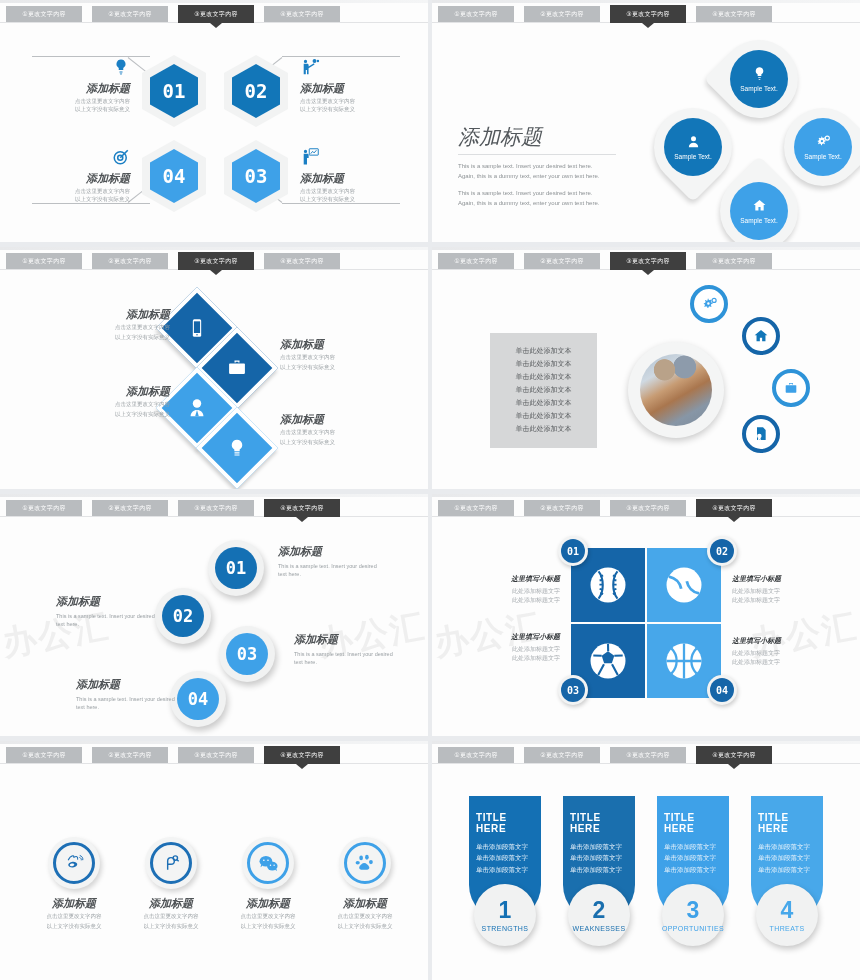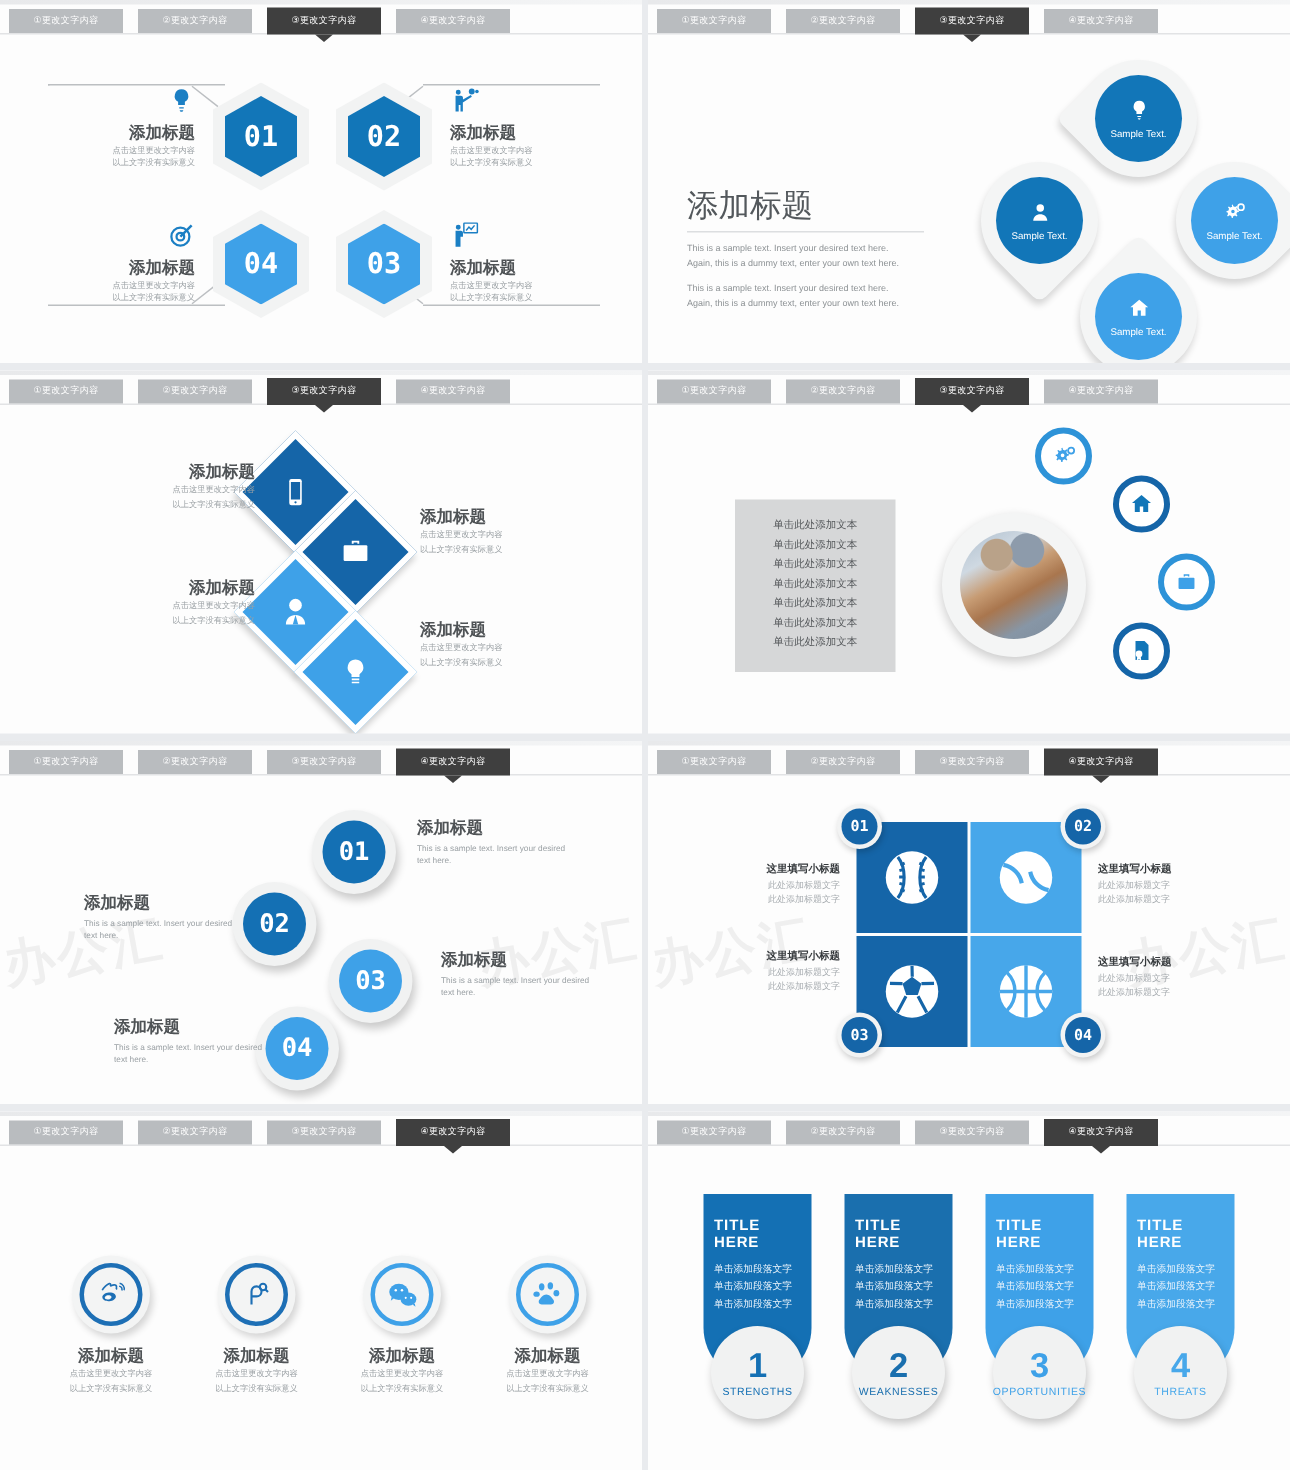--- a/index.html
+++ b/index.html
@@ -56,21 +56,21 @@
 
   
   .wm{
     position:absolute; font-size:34px; color:#efefef;
     font-family:"DejaVu Serif",serif; pointer-events:none;
     letter-spacing:2px; font-weight:700;
   }
   .wm.l{ left:2px; top:118px; transform:rotate(-10deg); }
   .wm.r{ right:2px; top:118px; transform:rotate(-10deg); }
 
-  .cn-title{ font-family:"DejaVu Sans","Liberation Sans",sans-serif; }
+  .cn-title{ font-family:"DejaVu Sans","Liberation Sans",sans-serif;font-style:italic; }
 
   
   .hexwrap{position:absolute;}
   .hexout,.hexin{ position:absolute; left:0; top:0; }
   .hexout{
     width:64px;height:72px;background:#f2f3f3;
     clip-path:polygon(50% 0,100% 25%,100% 75%,50% 100%,0 75%,0 25%);
     filter:drop-shadow(2px 3px 3px rgba(0,0,0,.18));
   }
   .hexin{

